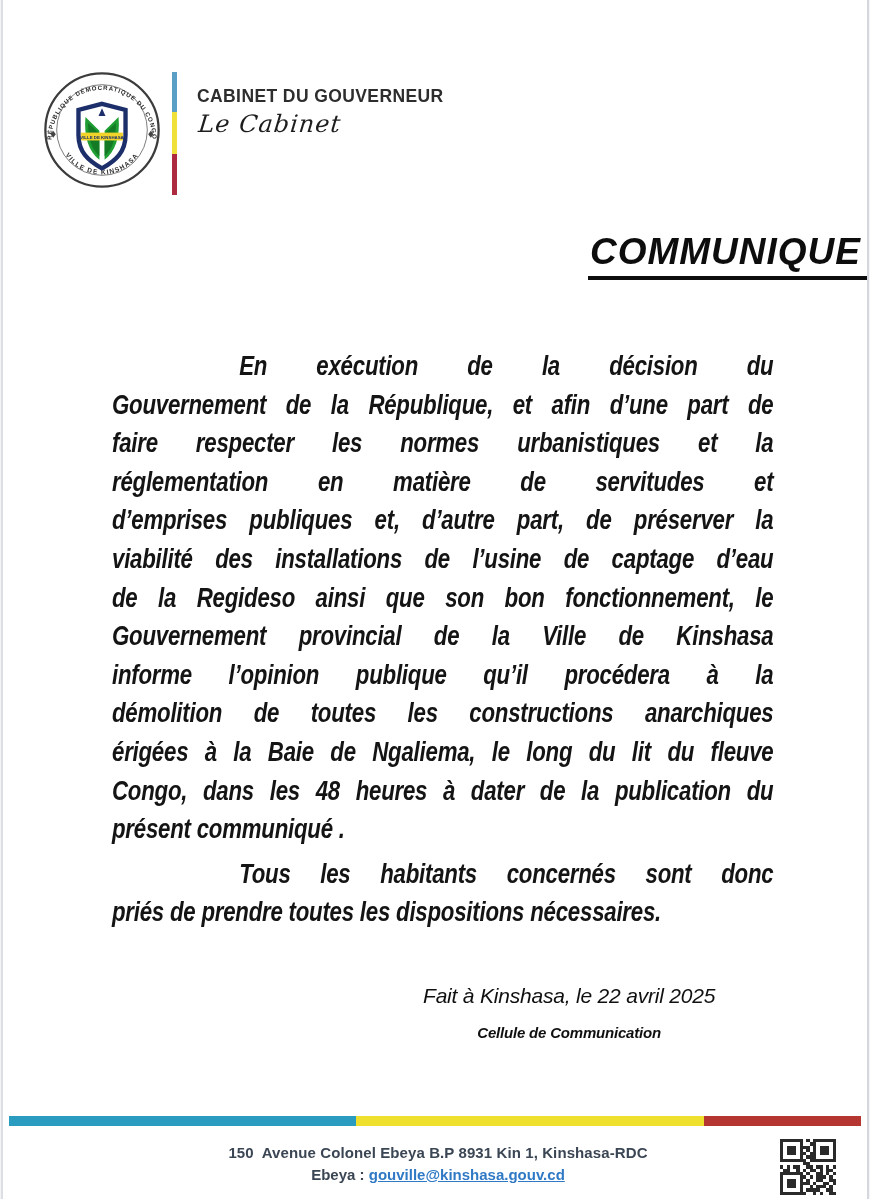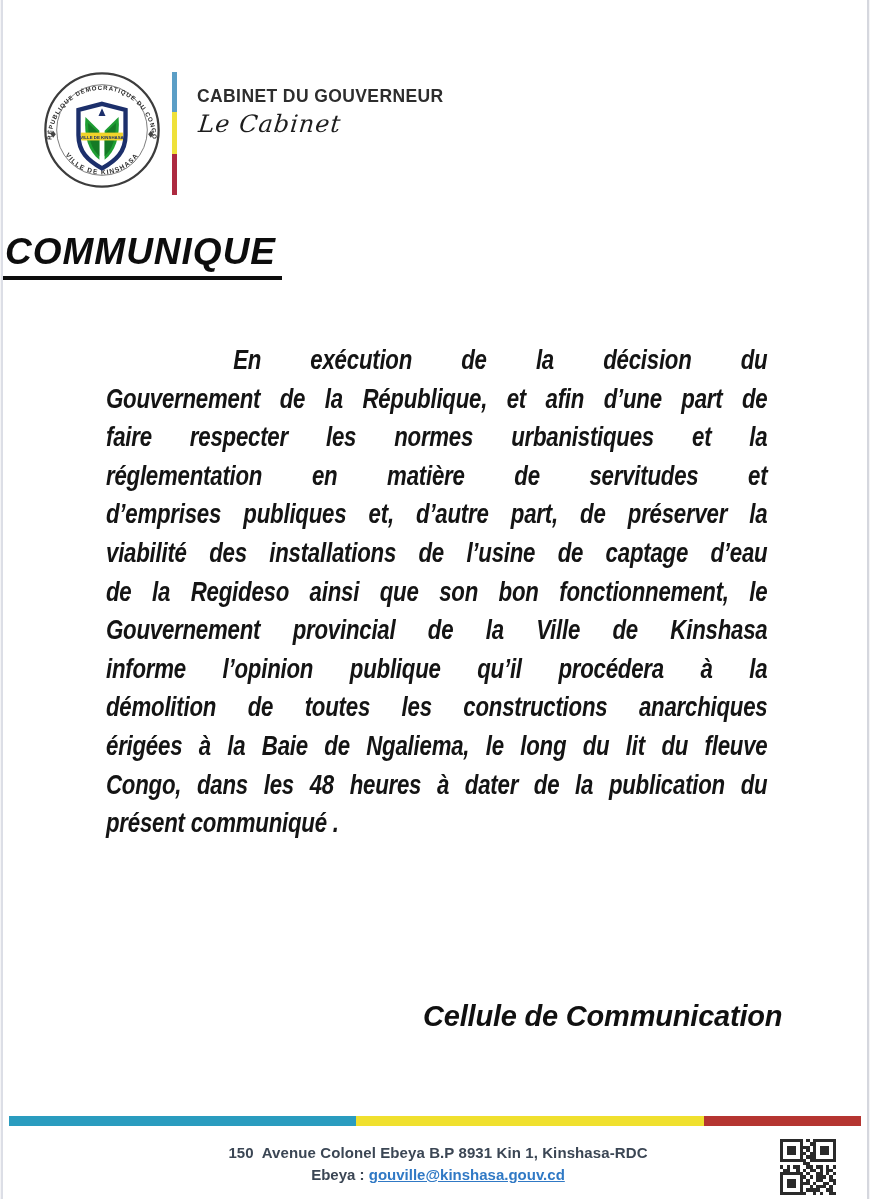--- a/index.html
+++ b/index.html
@@ -27,47 +27,47 @@
   .hdr-title{
     font-size:17.5px;font-weight:bold;color:#2d2d2d;letter-spacing:.4px;text-align:center;
   }
   .hdr-sub{
     font-family:"DejaVu Serif", serif;font-style:italic;
     font-size:24px;color:#1d1d1d;margin-top:3px;letter-spacing:1px;
     transform:skewX(-6deg);transform-origin:left bottom;
   }
 
   
-  .doc-title-wrap{position:absolute;top:231px;left:0;width:100%;text-align:left;}
+  .doc-title-wrap{position:absolute;top:231px;left:0;width:100%;text-align:right;}
   .doc-title{
     display:inline-block;
     font-size:37px;font-weight:bold;font-style:italic;color:#0d0d0d;
     letter-spacing:1px;
     border-bottom:4px solid #0d0d0d;
     padding:0 6px 3px 2px;
   }
 
   
   .body-block{position:absolute;left:103px;top:341px;width:662px;}
-  .para{margin:0;}
+  .para{margin:6px;}
   .para + .para{margin-top:5px;}
   .bline{
     width:832px;
     transform:scaleX(0.795);transform-origin:0 0;
     font-size:28px;font-weight:bold;font-style:italic;
     color:#141414;line-height:38.6px;letter-spacing:-.3px;
     white-space:nowrap;
   }
   .bline.j{text-align:justify;text-align-last:justify;white-space:normal;}
   .bline.ind{padding-left:160px;width:672px;}
 
   
   .sig{position:absolute;left:420px;top:984px;color:#101010;}
   .sig-date{font-size:21px;font-style:italic;letter-spacing:-.2px;}
-  .sig-author{font-size:29px;font-weight:bold;font-style:italic;margin-top:16px;letter-spacing:-.2px;text-align:center;}
+  .sig-author{font-size:15px;font-weight:bold;font-style:italic;margin-top:16px;letter-spacing:-.2px;text-align:center;}
 
   
   .fbar{position:absolute;left:6px;top:1116px;height:10px;display:flex;}
   .fbar .seg{height:100%;}
   .fbar .b{width:347px;}
   .fbar .y{width:348px;}
   .fbar .r{width:157px;}
   .f-address{
     position:absolute;left:0;top:1144px;width:870px;text-align:center;
     font-size:15px;font-weight:bold;color:#3b4654;letter-spacing:.1px;
@@ -142,23 +142,28 @@
       <div class="bline j">d’emprises publiques et, d’autre part, de préserver la</div>
       <div class="bline j">viabilité des installations de l’usine de captage d’eau</div>
       <div class="bline j">de la Regideso ainsi que son bon fonctionnement, le</div>
       <div class="bline j">Gouvernement provincial de la Ville de Kinshasa</div>
       <div class="bline j">informe l’opinion publique qu’il procédera à la</div>
       <div class="bline j">démolition de toutes les constructions anarchiques</div>
       <div class="bline j">érigées à la Baie de Ngaliema, le long du lit du fleuve</div>
       <div class="bline j">Congo, dans les 48 heures à dater de la publication du</div>
       <div class="bline">présent communiqué .</div>
     </div>
+    <div class="para">
+      <div class="bline j ind">Tous les habitants concernés sont donc</div>
+      <div class="bline">priés de prendre toutes les dispositions nécessaires.</div>
+    </div>
   </div>
 
   <div class="sig">
+    <div class="sig-date">Fait à Kinshasa, le 22 avril 2025</div>
     <div class="sig-author">Cellule de Communication</div>
   </div>
 
   <div class="fbar">
     <div class="seg b" style="background:#2a9cbf;"></div>
     <div class="seg y" style="background:#f0e02e;"></div>
     <div class="seg r" style="background:#b53531;"></div>
   </div>
 
   <div class="f-address">150  Avenue Colonel Ebeya B.P 8931 Kin 1, Kinshasa-RDC</div>

